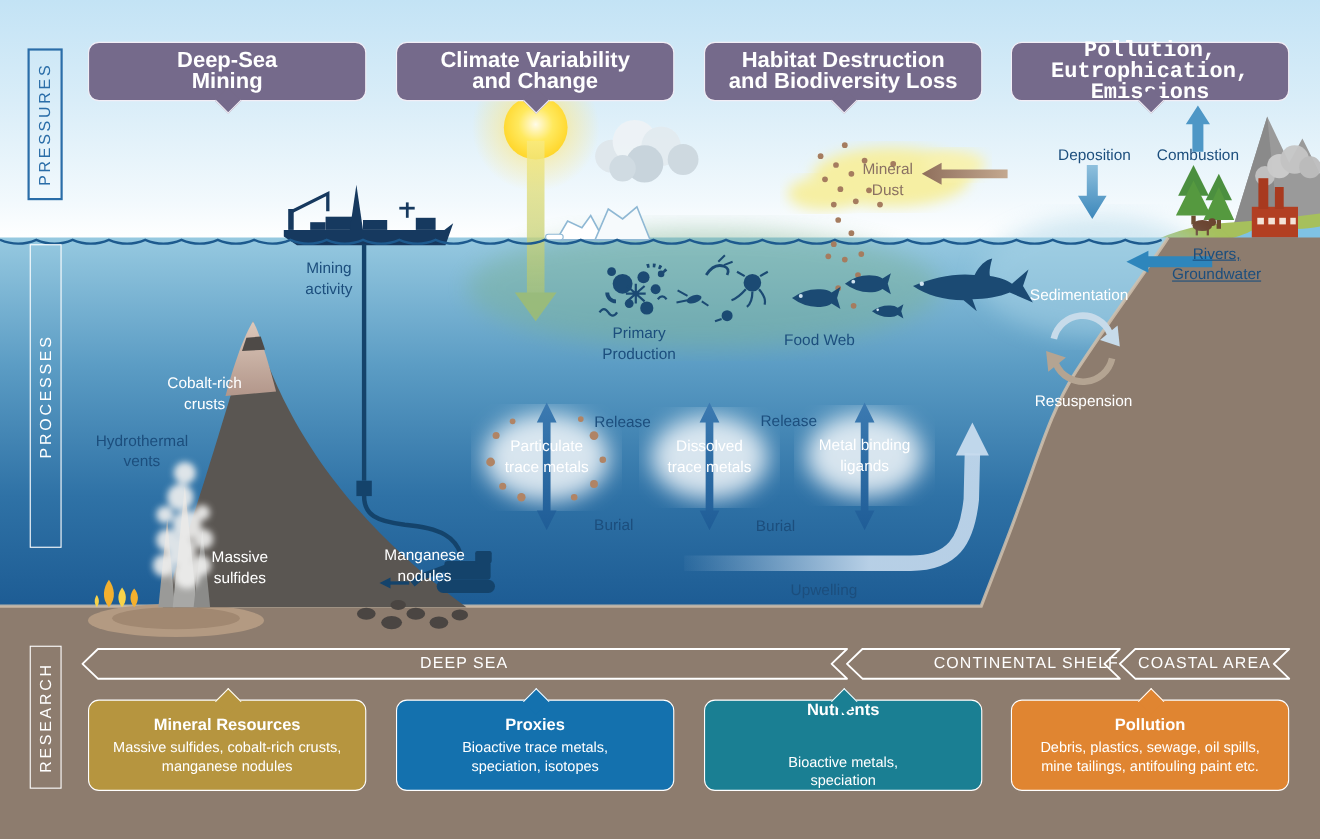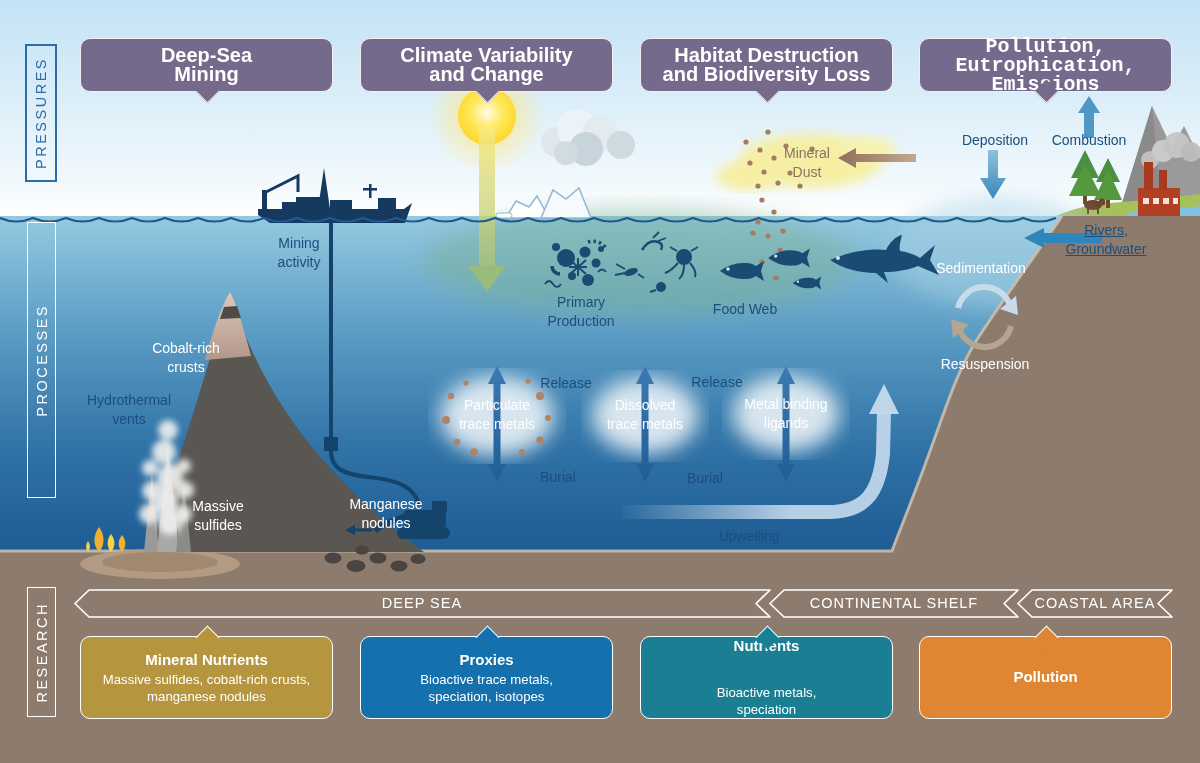--- a/index.html
+++ b/index.html
@@ -446,39 +446,41 @@
   <div class="slab n" style="left:705px;top:469px;">Burial</div>
   <div class="slab w" style="left:497px;top:396px;">Particulate
 trace metals</div>
   <div class="slab w" style="left:645px;top:396px;">Dissolved
 trace metals</div>
   <div class="slab w" style="left:786px;top:395px;">Metal binding
 ligands</div>
   <div class="slab n" style="left:749px;top:510px;margin-top:17px;">Upwelling</div>
 
   <div class="band-label" style="left:422px;">DEEP SEA</div>
-  <div class="band-label" style="left:894px;text-align:center;">CONTINENTAL SHELF</div>
+  <div class="band-label" style="left:933px;text-align:center;">CONTINENTAL SHELF</div>
   <div class="band-label" style="left:1095px;">COASTAL AREA</div>
 
   <div class="rbox" style="left: 80px; background-color: rgb(182, 149, 63);">
     <div class="tail tail-up" style="background-color: rgb(182, 149, 63);"></div>
-    <div class="title">Mineral Nutrients</div>
+    <div class="title">Mineral Resources</div>
     <div class="desc">Massive sulfides, cobalt-rich crusts,
 manganese nodules</div>
   </div>
   <div class="rbox" style="left: 360px; background-color: rgb(20, 113, 174);">
     <div class="tail tail-up" style="background-color: rgb(20, 113, 174);"></div>
     <div class="title">Proxies</div>
     <div class="desc">Bioactive trace metals,
 speciation, isotopes</div>
   </div>
   <div class="rbox" style="left: 640px; background-color: rgb(26, 127, 147); justify-content: space-between;">
     <div class="tail tail-up" style="background-color: rgb(26, 127, 147);"></div>
     <div class="title">Nutrients</div>
     <div class="desc">Bioactive metals,
 speciation</div>
   </div>
   <div class="rbox" style="left: 919px; background-color: rgb(224, 133, 49);">
     <div class="tail tail-up" style="background-color: rgb(224, 133, 49);"></div>
     <div class="title">Pollution</div>
+    <div class="desc">Debris, plastics, sewage, oil spills,
+mine tailings, antifouling paint etc.</div>
   </div>
 
 </div>
 
 </body></html>

